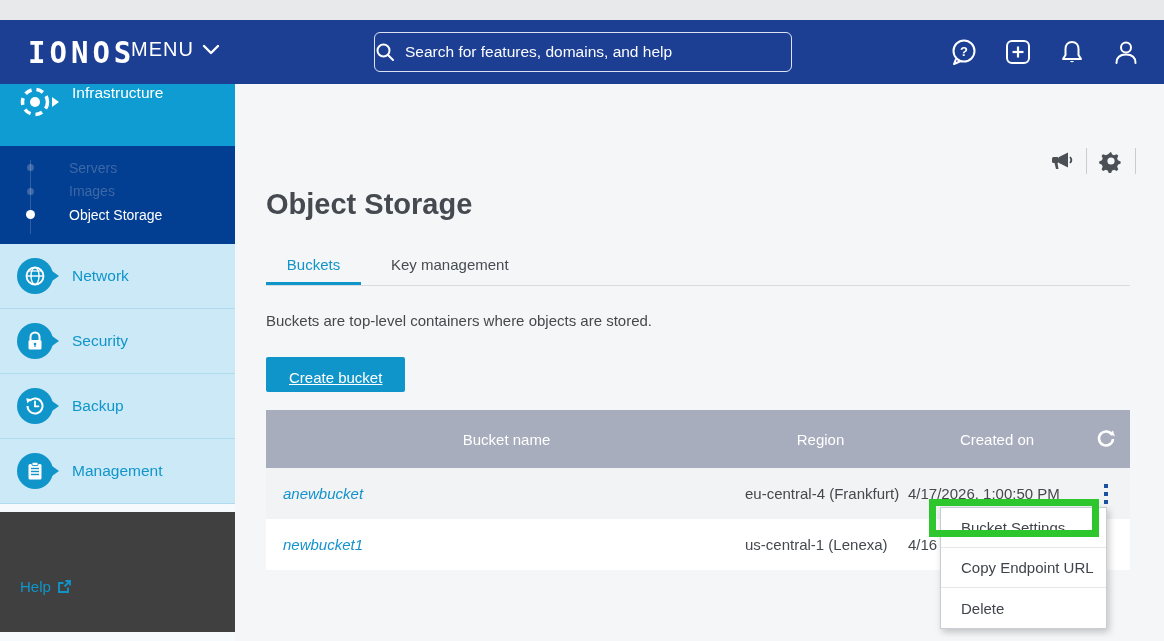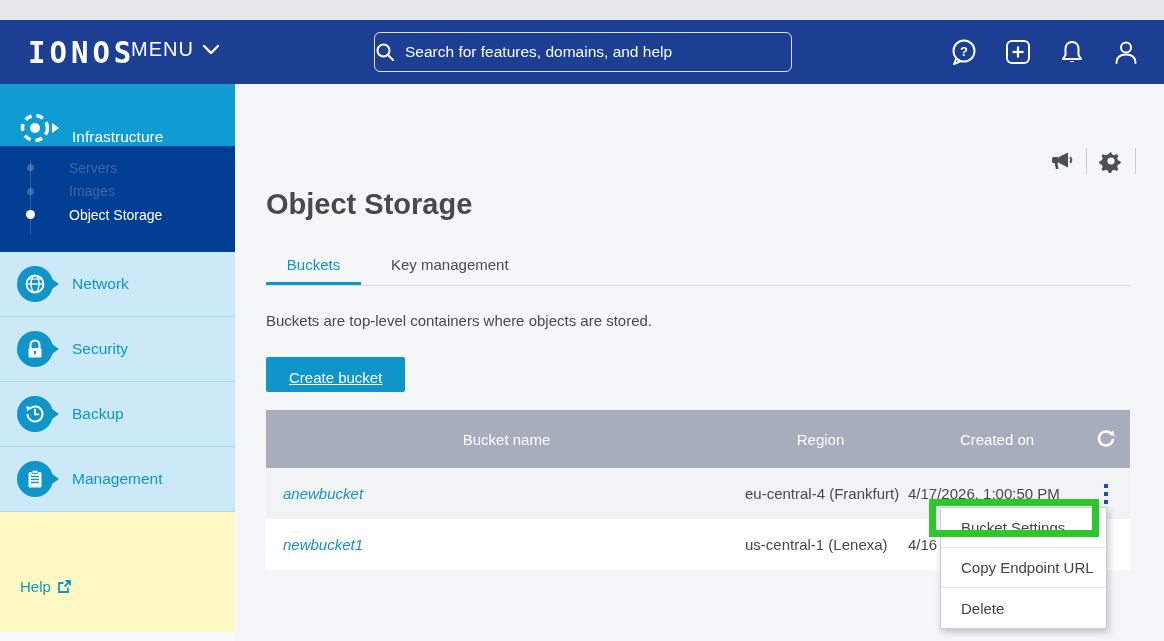--- a/index.html
+++ b/index.html
@@ -11,39 +11,39 @@
   .logo { position:absolute; left:28px; top:15px; color:#fff; font-size:29px; font-weight:700; letter-spacing:4px; font-family:"DejaVu Sans Mono","Liberation Mono",monospace; transform:scaleY(1.05); cursor:pointer; }
   .menu-btn { position:absolute; left:131px; top:18px; color:#fff; font-size:20px; letter-spacing:1px; display:flex; align-items:center; gap:8px; cursor:pointer; }
   .search-box { position:absolute; left:374px; top:12px; width:418px; height:40px; border:1.5px solid rgba(255,255,255,0.85); border-radius:6px; display:flex; align-items:center; padding-left:0; }
   .search-box input { background:transparent; border:none; outline:none; color:#fff; font-size:15.5px; width:360px; margin-left:10px; font-family:"Liberation Sans",sans-serif; }
   .search-box input::placeholder { color:#fff; opacity:0.98; }
   .topbar-icons { position:absolute; right:24px; top:0; height:64px; display:flex; align-items:center; gap:26px; }
   .tb-icon { width:28px; height:28px; display:flex; align-items:center; justify-content:center; cursor:pointer; }
 
   
   .sidebar { position:absolute; left:0; top:64px; width:235px; height:577px; background:#f6fafc; }
-  .infra-header { position:absolute; left:0; top:0; width:235px; height:62px; background:#0e9cd2; display:flex; align-items:flex-end; cursor:pointer; }
+  .infra-header { position:absolute; left:0; top:0; width:235px; height:62px; background:#0e9cd2; display:flex; align-items:flex-start; cursor:pointer; }
   .infra-label { color:#fff; font-size:15.5px; margin-left:72px; }
   .icon-bubble { position:absolute; left:17px; width:36px; height:36px; border-radius:50%; display:flex; align-items:center; justify-content:center; }
   .icon-bubble::after { content:""; position:absolute; right:-6px; top:13px; border-top:5px solid transparent; border-bottom:5px solid transparent; }
   .infra-bubble::after { border-left:7px solid #ffffff; }
   .submenu { position:absolute; left:0; top:62px; width:235px; height:106px; background:#023e92; padding-top:10px; }
   .submenu-caret { position:absolute; left:22px; top:62px; width:0; height:0; border-left:10px solid transparent; border-right:10px solid transparent; border-top:10px solid #0e9cd2; }
   .submenu-line { position:absolute; left:30px; top:76px; width:1px; height:74px; background:rgba(255,255,255,0.18); }
   .submenu-item { height:23.5px; display:flex; align-items:center; cursor:pointer; position:relative; }
   .submenu-item .bullet { width:7px; height:7px; border-radius:50%; background:#3d68a6; margin-left:27px; }
   .submenu-item .sub-label { color:#3d68a6; font-size:14px; margin-left:35px; }
   .submenu-item.active .bullet { width:9px; height:9px; background:#ffffff; margin-left:26px; }
   .submenu-item.active .sub-label { color:#ffffff; margin-left:34px; }
-  .nav-sections { position:absolute; left:0; top:168px; width:235px; }
+  .nav-sections { position:absolute; left:0; top:160px; width:235px; }
   .nav-section { position:relative; height:65px; background:#cbe9f6; border-bottom:1px solid #aedcee; display:flex; align-items:center; cursor:pointer; }
   .nav-bubble { background:#1095cb; }
   .nav-bubble::after { border-left:7px solid #1095cb; }
   .nav-label { color:#1095cb; font-size:15.5px; margin-left:72px; }
-  .sidebar-bottom { position:absolute; left:0; top:428px; width:235px; height:120px; background:#fef9c3; }
+  .sidebar-bottom { position:absolute; left:0; top:428px; width:235px; height:120px; background:#404040; }
   .help-link { position:absolute; left:20px; top:66px; color:#1095cb; font-size:15px; display:flex; align-items:center; gap:6px; cursor:pointer; }
 
   
   .main { position:absolute; left:235px; top:64px; width:929px; height:577px; background:#f5f6f7; }
   .content-icons { position:absolute; left:1050px; top:128px; display:flex; align-items:center; }
   .ci-divider { width:1px; height:26px; background:#c9ccd0; margin:0 12px; }
   .page-title { position:absolute; left:266px; top:168px; font-size:29px; color:#454a50; }
   .tabs { position:absolute; left:266px; top:228px; width:864px; height:38px; border-bottom:1px solid #d9dcde; display:flex; }
   .tab { font-size:15px; color:#474c52; padding:8px 0 12px 0; cursor:pointer; }
   .tab.first { width:95px; text-align:center; }

